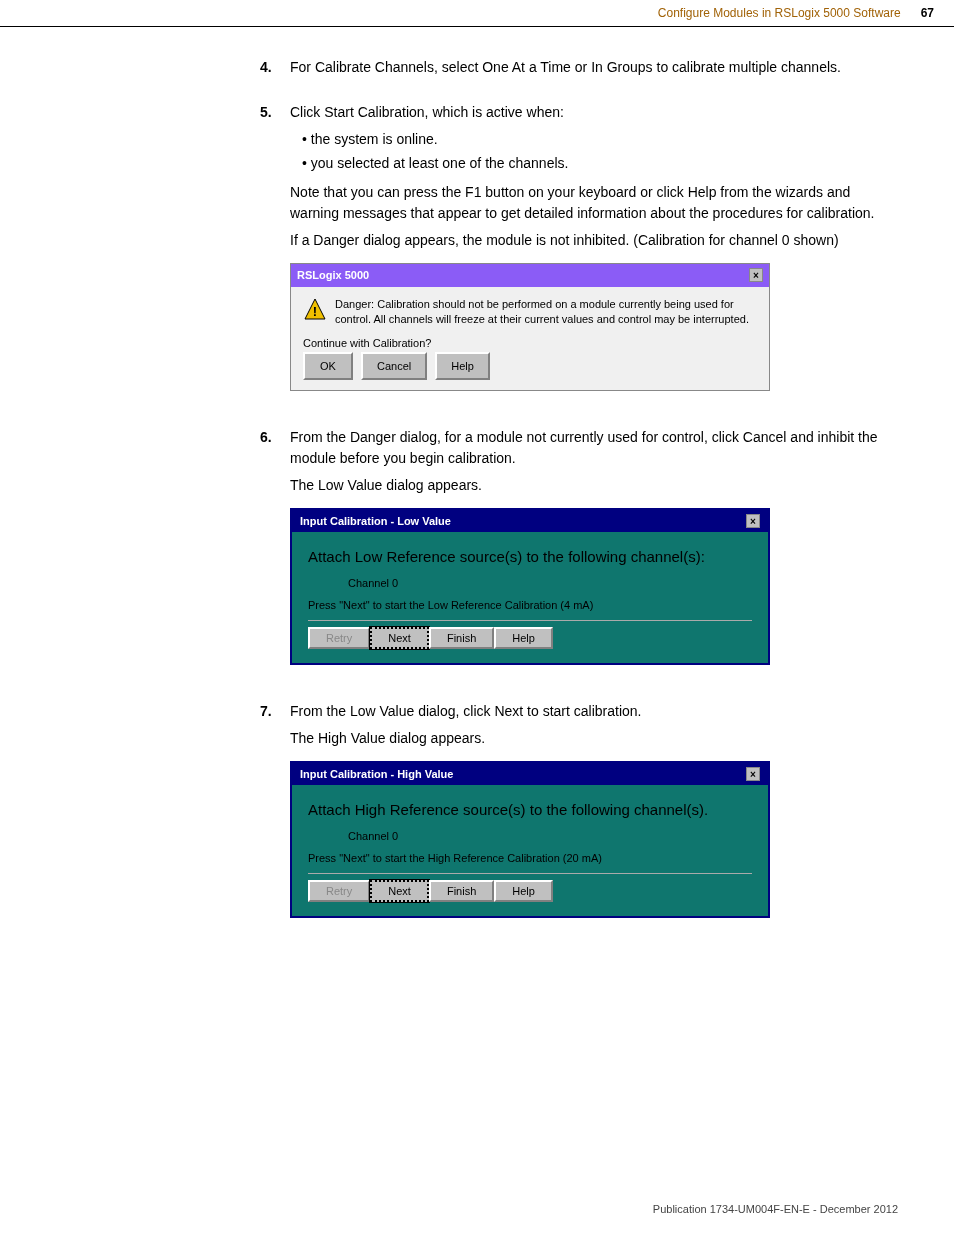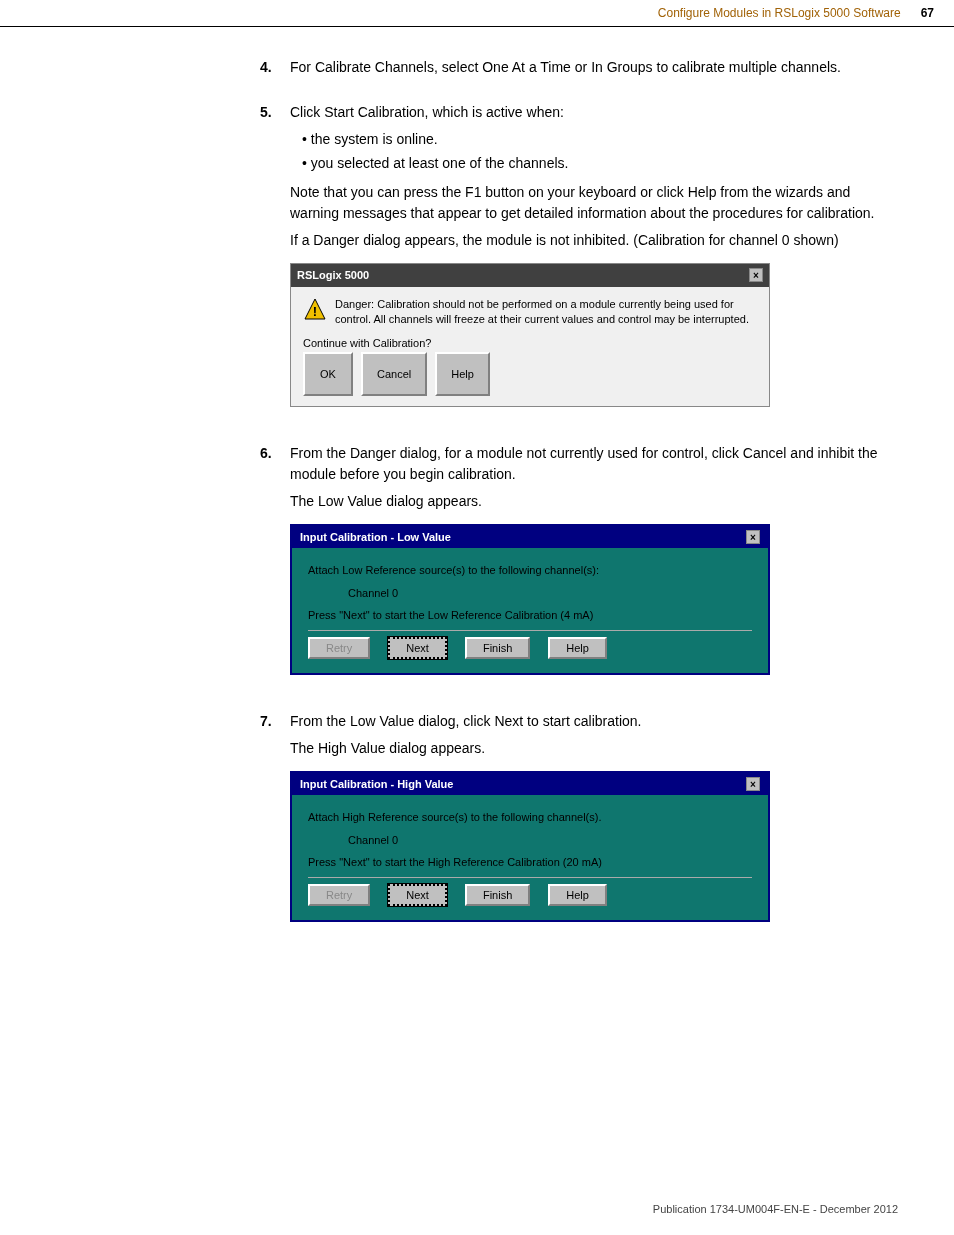--- a/index.html
+++ b/index.html
@@ -81,21 +81,21 @@
     }
 
     
     .rslogix-dialog {
       border: 1px solid #888;
       background: #f0f0f0;
       width: 480px;
       font-size: 11px;
     }
     .rslogix-title-bar {
-      background: #404040;
+      background: #8b5cf6;
       color: #fff;
       padding: 3px 6px;
       display: flex;
       justify-content: space-between;
       align-items: center;
       font-size: 11px;
       font-weight: bold;
     }
     .rslogix-close-btn {
       background: #c0c0c0;
@@ -133,21 +133,21 @@
       margin-bottom: 0;
     }
     .rslogix-buttons {
       display: flex;
       gap: 8px;
     }
     .dialog-btn {
       background: #c0c0c0;
       border: 2px solid;
       border-color: #fff #808080 #808080 #fff;
-      padding: 14px 14px;
+      padding: 6px 14px;
       font-size: 11px;
       cursor: pointer;
       min-width: 50px;
       text-align: center;
     }
 
     
     .calib-dialog {
       border: 2px solid #000080;
       background: #0f766e;
@@ -162,34 +162,34 @@
       justify-content: space-between;
       align-items: center;
       font-size: 11px;
       font-weight: bold;
     }
     .calib-body {
       padding: 14px 16px 10px 16px;
     }
     .calib-attach-text {
       margin-bottom: 6px;
-      font-size: 11px;
+      font-size: 15px;
     }
     .calib-channel {
       margin-left: 40px;
       margin-bottom: 20px;
       font-size: 11px;
     }
     .calib-press-text {
       margin-bottom: 12px;
       font-size: 11px;
     }
     .calib-btn-row {
       display: flex;
-      gap: 18px;
+      gap: 0;
       align-items: center;
       padding: 6px 0 4px 0;
       border-top: 1px solid #aaa;
     }
     .calib-btn {
       background: #c0c0c0;
       border: 2px solid;
       border-color: #fff #808080 #808080 #fff;
       padding: 3px 16px;
       font-size: 11px;

